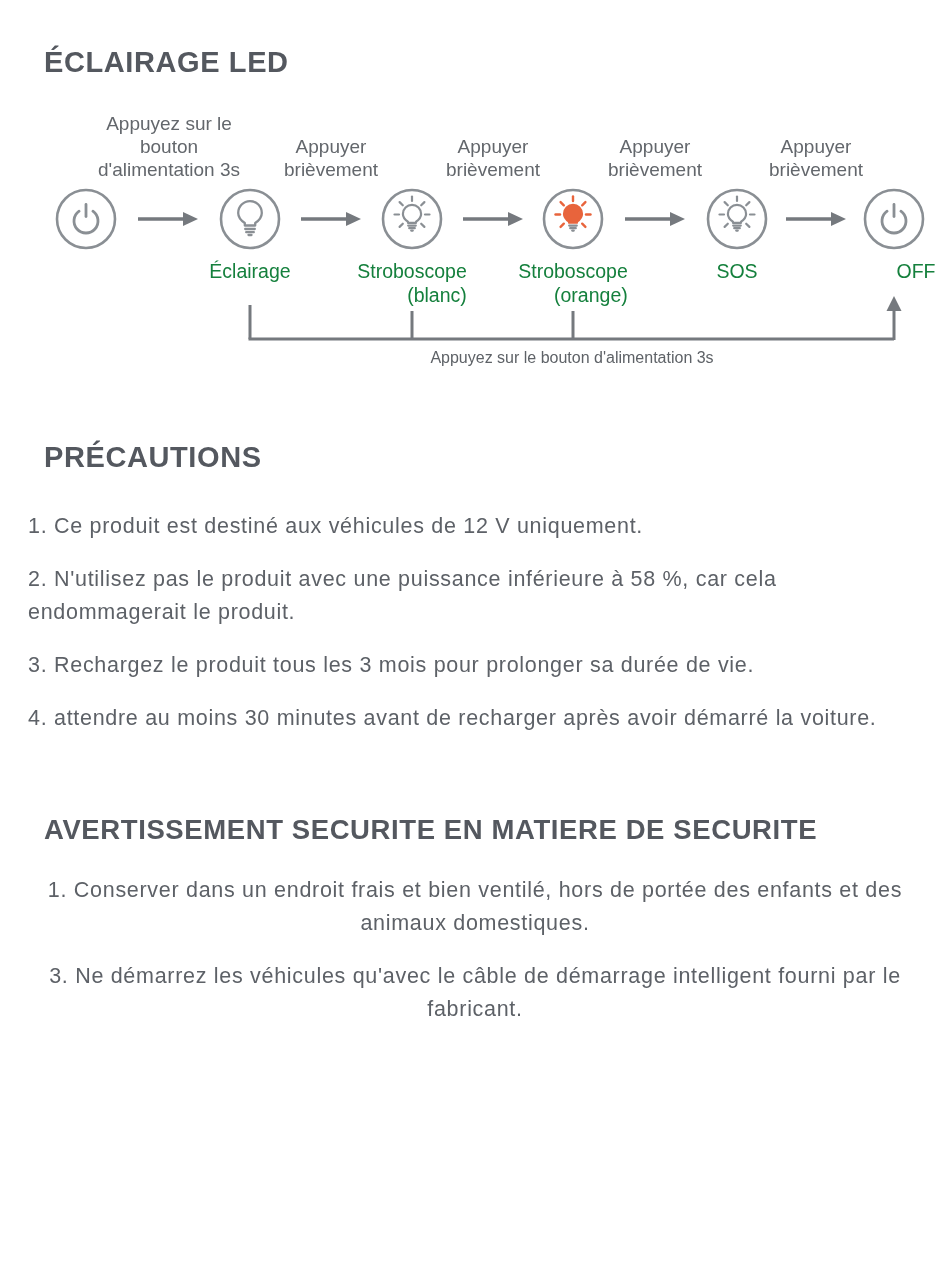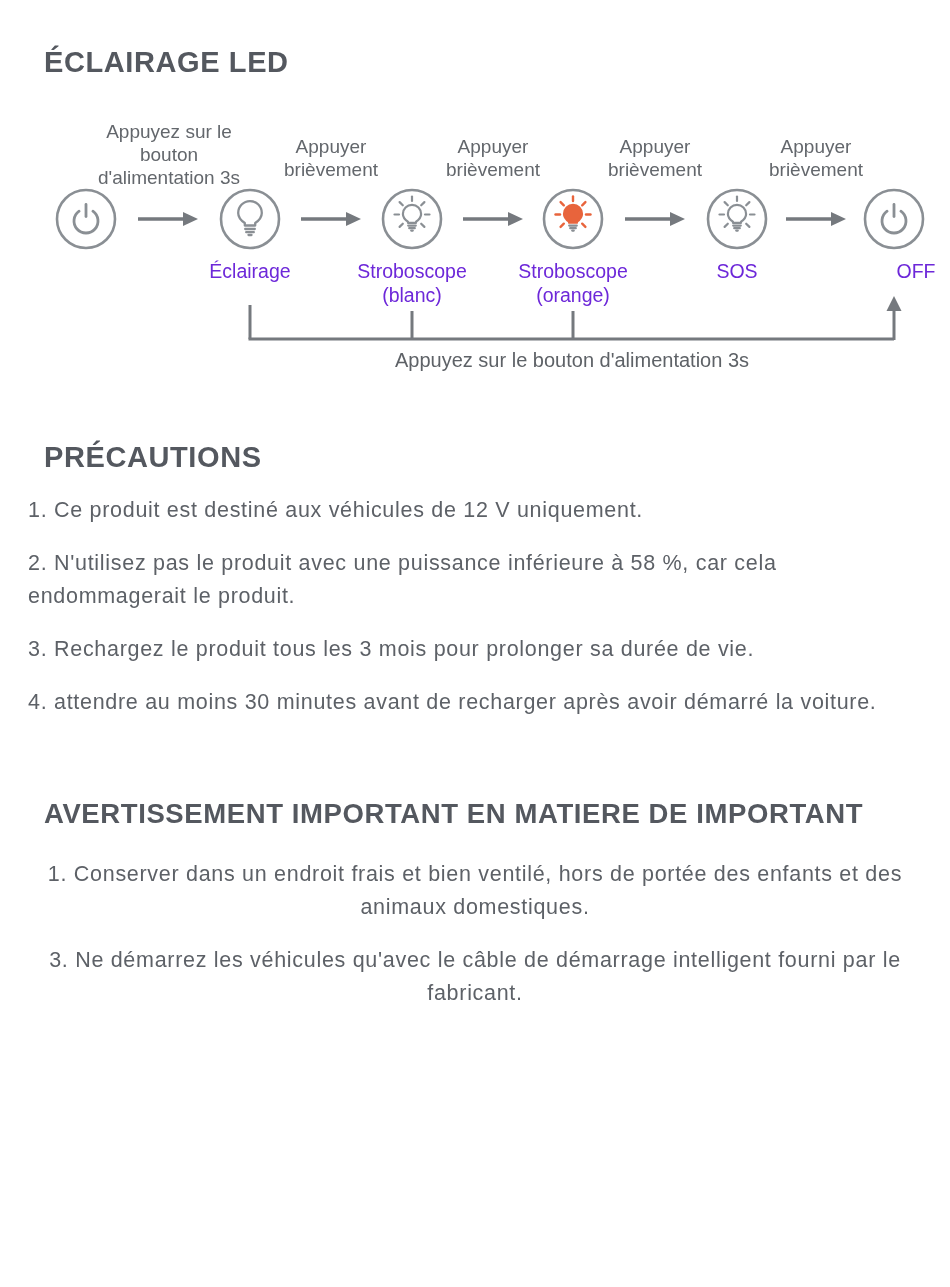--- a/index.html
+++ b/index.html
@@ -8,39 +8,39 @@
 
   .sec-title{margin:16px;font-weight:700;color:#54585F;letter-spacing:0.6px;}
   #led-title{padding-top:30px;font-size:29px;}
   #precautions-title{margin-top:58px;font-size:29px;}
   #warning-title{margin-top:80px;font-size:27.5px;white-space:nowrap;}
 
   
   .diagram{position:relative;width:950px;height:270px;margin-top:34px;}
   .press-label{position:absolute;transform:translateX(-50%);text-align:center;
     font-size:19px;line-height:1.2;color:#63676C;white-space:nowrap;}
-  .press-label.three{top:8px;}
+  .press-label.three{top:0;}
   .press-label.two{top:23px;}
 
   .mode-node{position:absolute;top:106px;width:64px;height:64px;
     transform:translate(-50%,-50%);}
   .mode-node svg{display:block;width:64px;height:64px;}
 
   .mode-label{position:absolute;top:147px;transform:translateX(-50%);
-    text-align:center;font-size:19.5px;line-height:1.22;color:#6d28d9;white-space:nowrap;}
+    text-align:right;font-size:19.5px;line-height:1.22;color:#15803d;white-space:nowrap;}
 
   .flow-arrow{position:absolute;top:106px;transform:translate(-50%,-50%);}
 
   .bracket{position:absolute;left:0;top:0;pointer-events:none;}
 
   .hold-label{position:absolute;top:236px;left:544px;transform:translateX(-50%);
-    font-size:20px;color:#5E6267;white-space:nowrap;}
+    font-size:16px;color:#5E6267;white-space:nowrap;}
 
   
-  .items{margin-top:20px;max-width:895px;}
+  .items{margin-top:36px;max-width:895px;}
   .items p{margin:0 0 20px 0;font-size:21.5px;line-height:1.53;color:#5D6167;
     letter-spacing:0.7px;}
   #warning-items{margin-top:28px;text-align:center;}
 </style>
 </head>
 <body>
 
 <div class="content">
 
   <h1 class="sec-title" id="led-title">ÉCLAIRAGE LED</h1>
@@ -205,20 +205,20 @@
 
   <h2 class="sec-title" id="precautions-title">PRÉCAUTIONS</h2>
 
   <div class="items">
     <p>1. Ce produit est destiné aux véhicules de 12 V uniquement.</p>
     <p>2. N'utilisez pas le produit avec une puissance inférieure à 58 %, car cela endommagerait le produit.</p>
     <p>3. Rechargez le produit tous les 3 mois pour prolonger sa durée de vie.</p>
     <p>4. attendre au moins 30 minutes avant de recharger après avoir démarré la voiture.</p>
   </div>
 
-  <h2 class="sec-title" id="warning-title">AVERTISSEMENT IMPORTANT EN MATIERE DE IMPORTANT</h2>
+  <h2 class="sec-title" id="warning-title">AVERTISSEMENT SECURITE EN MATIERE DE SECURITE</h2>
 
   <div class="items" id="warning-items">
     <p> 1. Conserver dans un endroit frais et bien ventilé, hors de portée des enfants et des animaux domestiques.</p>
     <p>3. Ne démarrez les véhicules qu'avec le câble de démarrage intelligent fourni par le fabricant.</p>
   </div>
 
 </div>
 
 </body></html>

